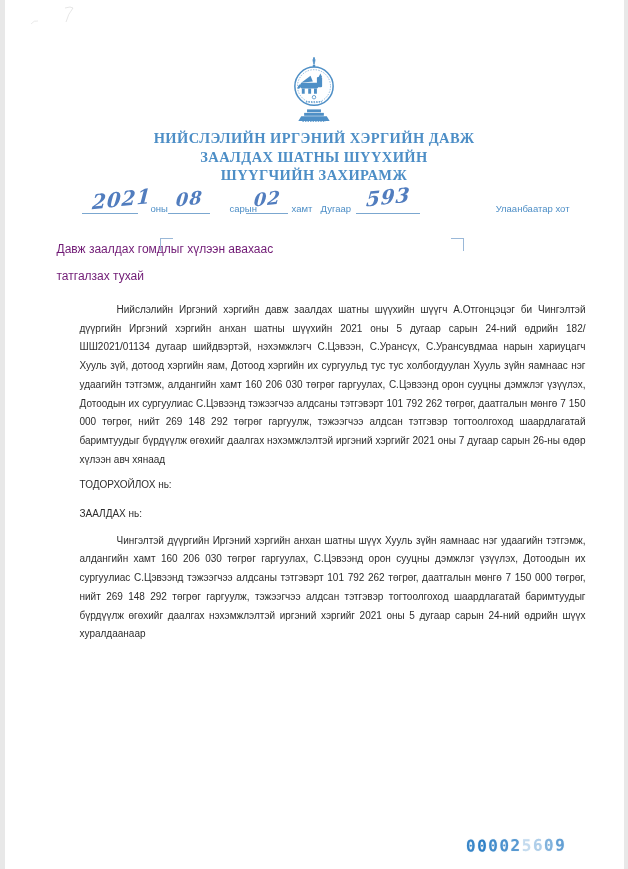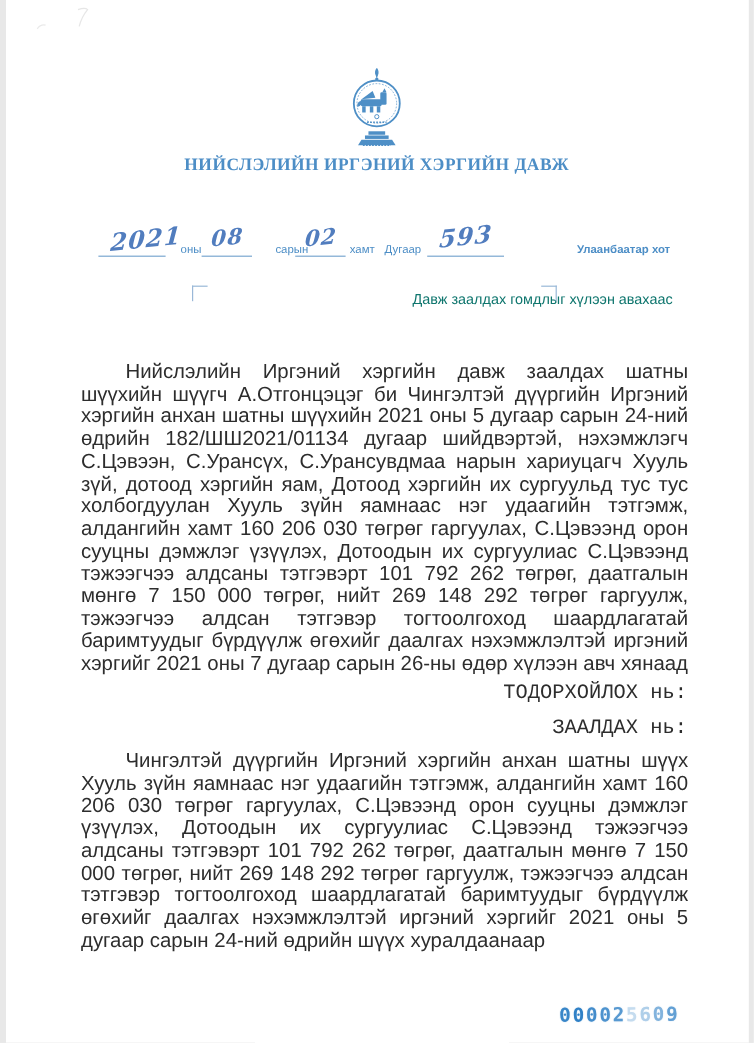--- a/index.html
+++ b/index.html
@@ -40,37 +40,37 @@
   .hw-number { left:298px; top:-7px; font-size:20px; }
   .uline { position:absolute; top:21px; border-bottom:1.2px solid #7ba7d0; }
   .u-year   { left:14px;  width:56px; }
   .u-month  { left:100px; width:42px; }
   .u-day    { left:178px; width:42px; }
   .u-number { left:288px; width:64px; }
   .lbl-ony    { left:83px; }
   .lbl-saryn  { left:146px;margin-left:16px; }
   .lbl-odor   { left:224px; }
   .lbl-dugaar { left:253px;text-align:center; }
-  .lbl-city   { right:15px;font-weight:bold; }
+  .lbl-city   { right:4px; }
 
   
   .subject { position:absolute; top:236px; left:52px; right:63px; height:56px;
-    text-align:right; color:#0f766e; font-size:12px; line-height:27px; }
+    text-align:left; color:#701a75; font-size:12px; line-height:27px; }
   .bracket { position:absolute; width:13px; height:13px; top:2px; }
   .bracket-l { left:103px; border-top:1.5px solid #9ab8d8; border-left:1.5px solid #9ab8d8; }
   .bracket-r { right:97px; border-top:1.5px solid #9ab8d8; border-right:1.5px solid #9ab8d8; }
 
   
   .body-text {
-    position:absolute; top:301px; left:63px; width:506px;
-    font-size:17px; line-height:18.7px; color:#2d2d2d;
+    position:absolute; top:301px; left:75px; width:506px;
+    font-size:10px; line-height:18.7px; color:#2d2d2d;
     text-align:justify;
   }
   .body-text p { text-indent:37px; }
-  .sec-heading { text-align:right; margin:7px 1px 9px 0;font-family:Liberation Mono, monospace; }
+  .sec-heading { text-align:left; margin:7px 1px 9px 0; }
   .para2 { margin-top:1px; }
   .heading-2 { margin:10px 1px 8px 0; }
   .para4 { }
 
   
   .stamp {
     position:absolute; left:461px; top:836px;
     font-family:"DejaVu Sans Mono", monospace; font-weight:bold;
     font-size:16px; letter-spacing:1.5px; color:#2f80c6;
     transform:rotate(-.6deg);
@@ -121,20 +121,22 @@
         <rect x="38" y="92" width="24" height="5" stroke="none"></rect>
         <rect x="33" y="98" width="34" height="5" stroke="none"></rect>
         <path d="M28 104 h44 l5 8 h-54 z" stroke="none"></path>
         <path d="M30 112 h40" stroke-width="2.4" stroke-dasharray="2.6 1.8"></path>
       </g>
     </svg>
   </div>
 
   <div class="header-title">
     <div>НИЙСЛЭЛИЙН ИРГЭНИЙ ХЭРГИЙН ДАВЖ</div>
+    <div>ЗААЛДАХ ШАТНЫ ШҮҮХИЙН</div>
+    <div>ШҮҮГЧИЙН ЗАХИРАМЖ</div>
   </div>
 
   <div class="dateline">
     <span class="hw hw-year">2021</span>
     <span class="uline u-year"></span>
     <span class="lbl lbl-ony">оны</span>
     <span class="hw hw-month">08</span>
     <span class="uline u-month"></span>
     <span class="lbl lbl-saryn">сарын</span>
     <span class="hw hw-day">02</span>
@@ -143,20 +145,21 @@
     <span class="lbl lbl-dugaar">Дугаар</span>
     <span class="hw hw-number">593</span>
     <span class="uline u-number"></span>
     <span class="lbl lbl-city">Улаанбаатар хот</span>
   </div>
 
   <div class="subject">
     <span class="bracket bracket-l"></span>
     <span class="bracket bracket-r"></span>
     <div>Давж заалдах гомдлыг хүлээн авахаас</div>
+    <div>татгалзах тухай</div>
   </div>
 
   <div class="body-text">
     <p>Нийслэлийн Иргэний хэргийн давж заалдах шатны шүүхийн шүүгч А.Отгонцэцэг би Чингэлтэй дүүргийн Иргэний хэргийн анхан шатны шүүхийн 2021 оны 5 дугаар сарын 24-ний өдрийн 182/ШШ2021/01134 дугаар шийдвэртэй, нэхэмжлэгч С.Цэвээн, С.Урансүх, С.Урансувдмаа нарын хариуцагч Хууль зүй, дотоод хэргийн яам, Дотоод хэргийн их сургуульд тус тус холбогдуулан Хууль зүйн яамнаас нэг удаагийн тэтгэмж, алдангийн хамт 160 206 030 төгрөг гаргуулах, С.Цэвээнд орон сууцны дэмжлэг үзүүлэх, Дотоодын их сургуулиас С.Цэвээнд тэжээгчээ алдсаны тэтгэвэрт 101 792 262 төгрөг, даатгалын мөнгө 7 150 000 төгрөг, нийт 269 148 292 төгрөг гаргуулж, тэжээгчээ алдсан тэтгэвэр тогтоолгоход шаардлагатай баримтуудыг бүрдүүлж өгөхийг даалгах нэхэмжлэлтэй иргэний хэргийг 2021 оны 7 дугаар сарын 26-ны өдөр хүлээн авч хянаад</p>
     <div class="sec-heading">ТОДОРХОЙЛОХ нь:</div>
     <div class="sec-heading heading-2">ЗААЛДАХ нь:</div>
     <p class="para4">Чингэлтэй дүүргийн Иргэний хэргийн анхан шатны шүүх Хууль зүйн яамнаас нэг удаагийн тэтгэмж, алдангийн хамт 160 206 030 төгрөг гаргуулах, С.Цэвээнд орон сууцны дэмжлэг үзүүлэх, Дотоодын их сургуулиас С.Цэвээнд тэжээгчээ алдсаны тэтгэвэрт 101 792 262 төгрөг, даатгалын мөнгө 7 150 000 төгрөг, нийт 269 148 292 төгрөг гаргуулж, тэжээгчээ алдсан тэтгэвэр тогтоолгоход шаардлагатай баримтуудыг бүрдүүлж өгөхийг даалгах нэхэмжлэлтэй иргэний хэргийг 2021 оны 5 дугаар сарын 24-ний өдрийн шүүх хуралдаанаар</p>
   </div>
 
   <div class="stamp">

